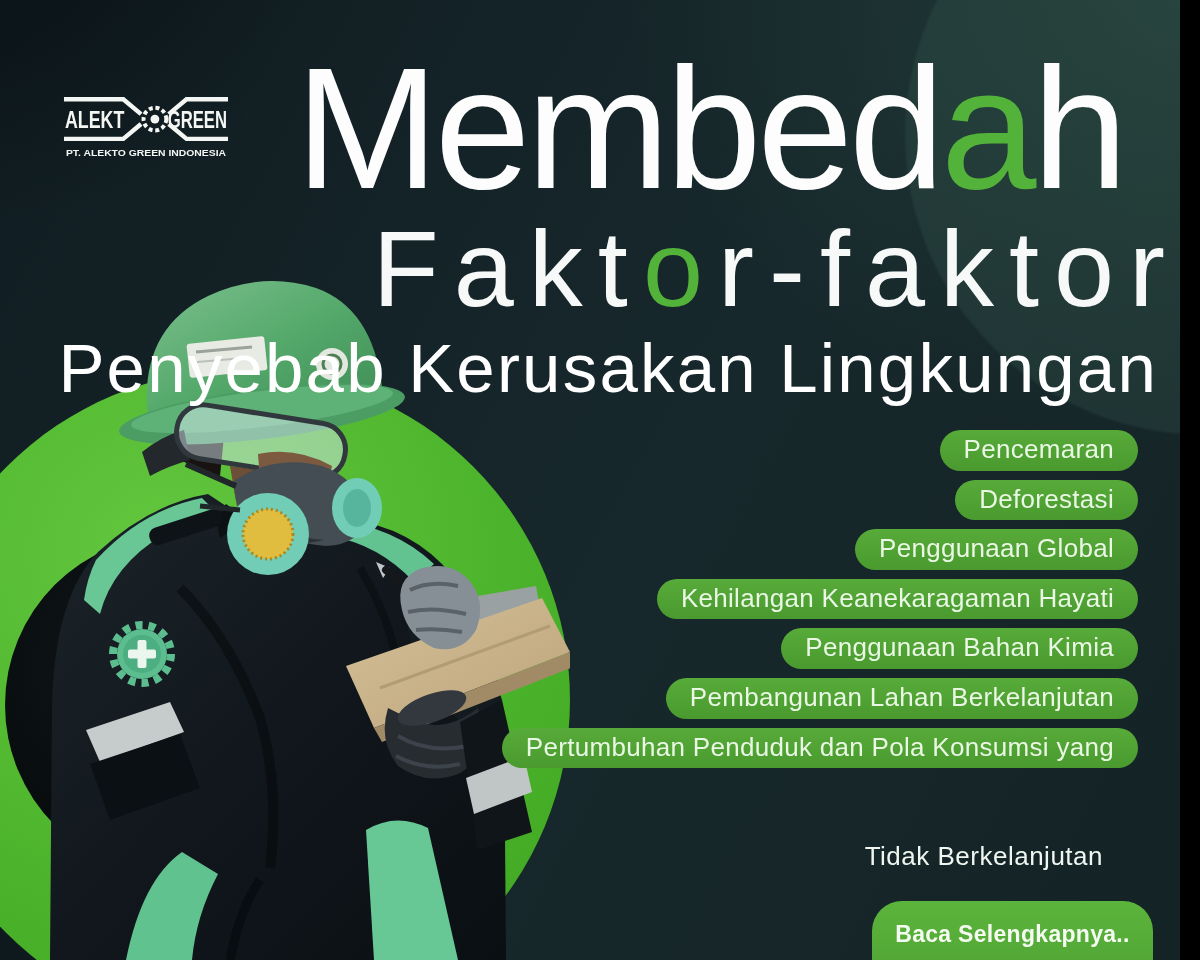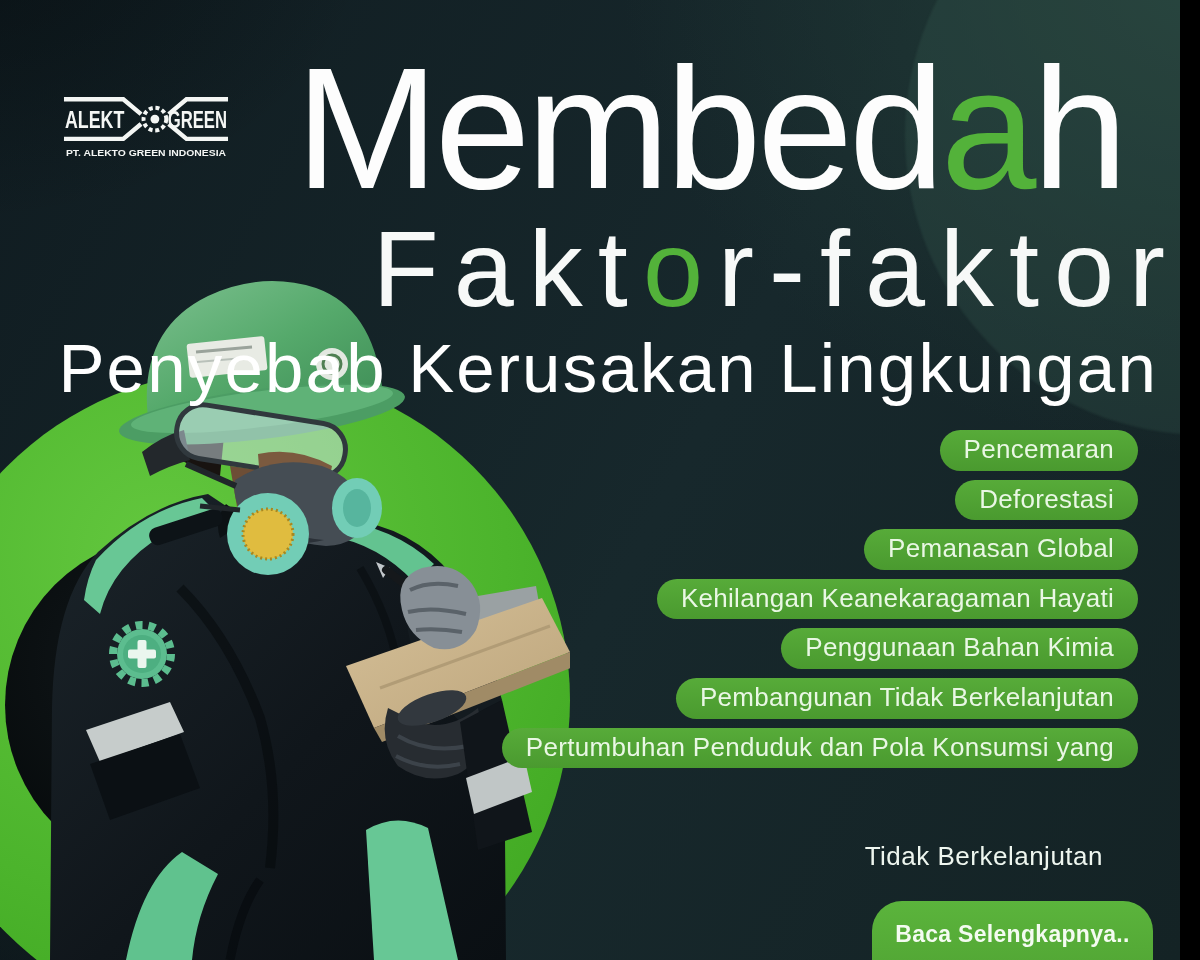--- a/index.html
+++ b/index.html
@@ -200,24 +200,24 @@
   <div class="title"><span>Membed</span><span class="green">a</span><span>h</span></div>
 
   <div class="sub1"><span>Fakt</span><span class="green">o</span><span>r-faktor</span></div>
 
   <div class="sub2">Penyebab Kerusakan Lingkungan</div>
 
   <div class="pills">
 
   <div class="pill">Pencemaran</div>
       <div class="pill">Deforestasi</div>
-      <div class="pill">Pemanasan Global</div>
+      <div class="pill">Penggunaan Global</div>
       <div class="pill">Kehilangan Keanekaragaman Hayati</div>
       <div class="pill">Penggunaan Bahan Kimia</div>
-      <div class="pill">Pembangunan Tidak Berkelanjutan</div>
+      <div class="pill">Pembangunan Lahan Berkelanjutan</div>
       <div class="pill">Pertumbuhan Penduduk dan Pola Konsumsi yang</div>
     </div>
 
   <div class="overflow-line">Tidak Berkelanjutan</div>
 
   <div class="cta">Baca Selengkapnya..</div>
 
 </div>
 
 </body></html>

